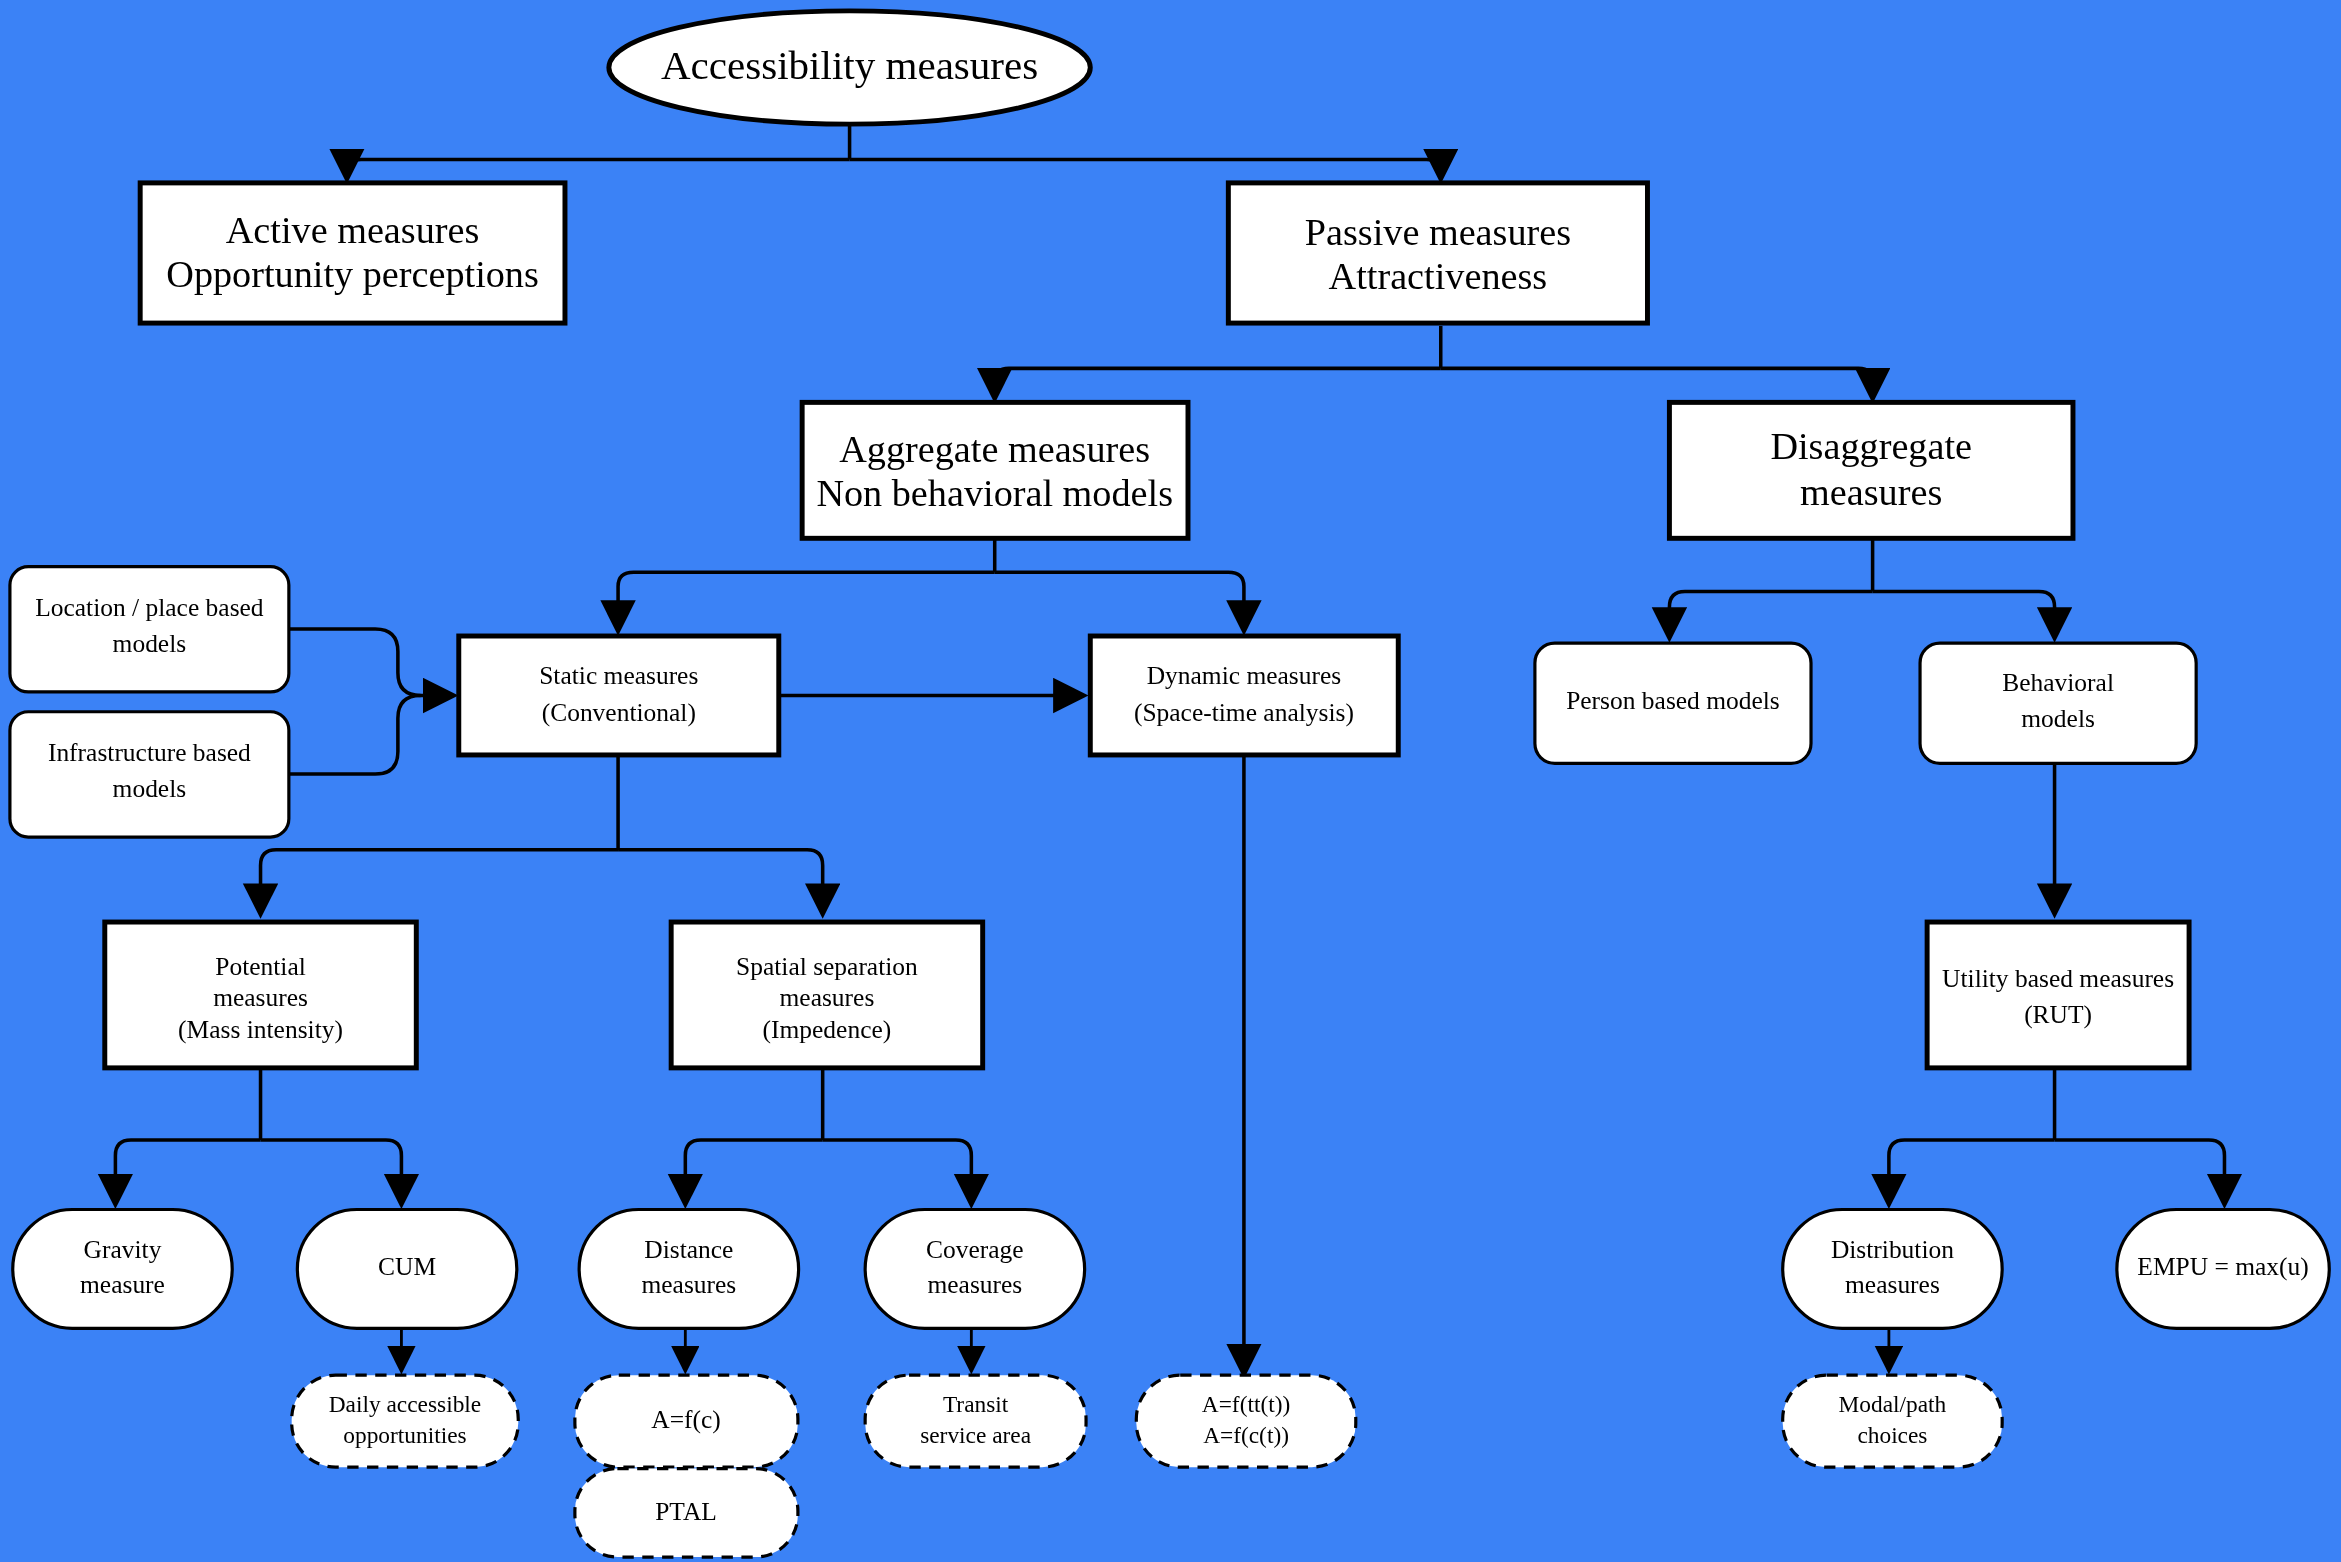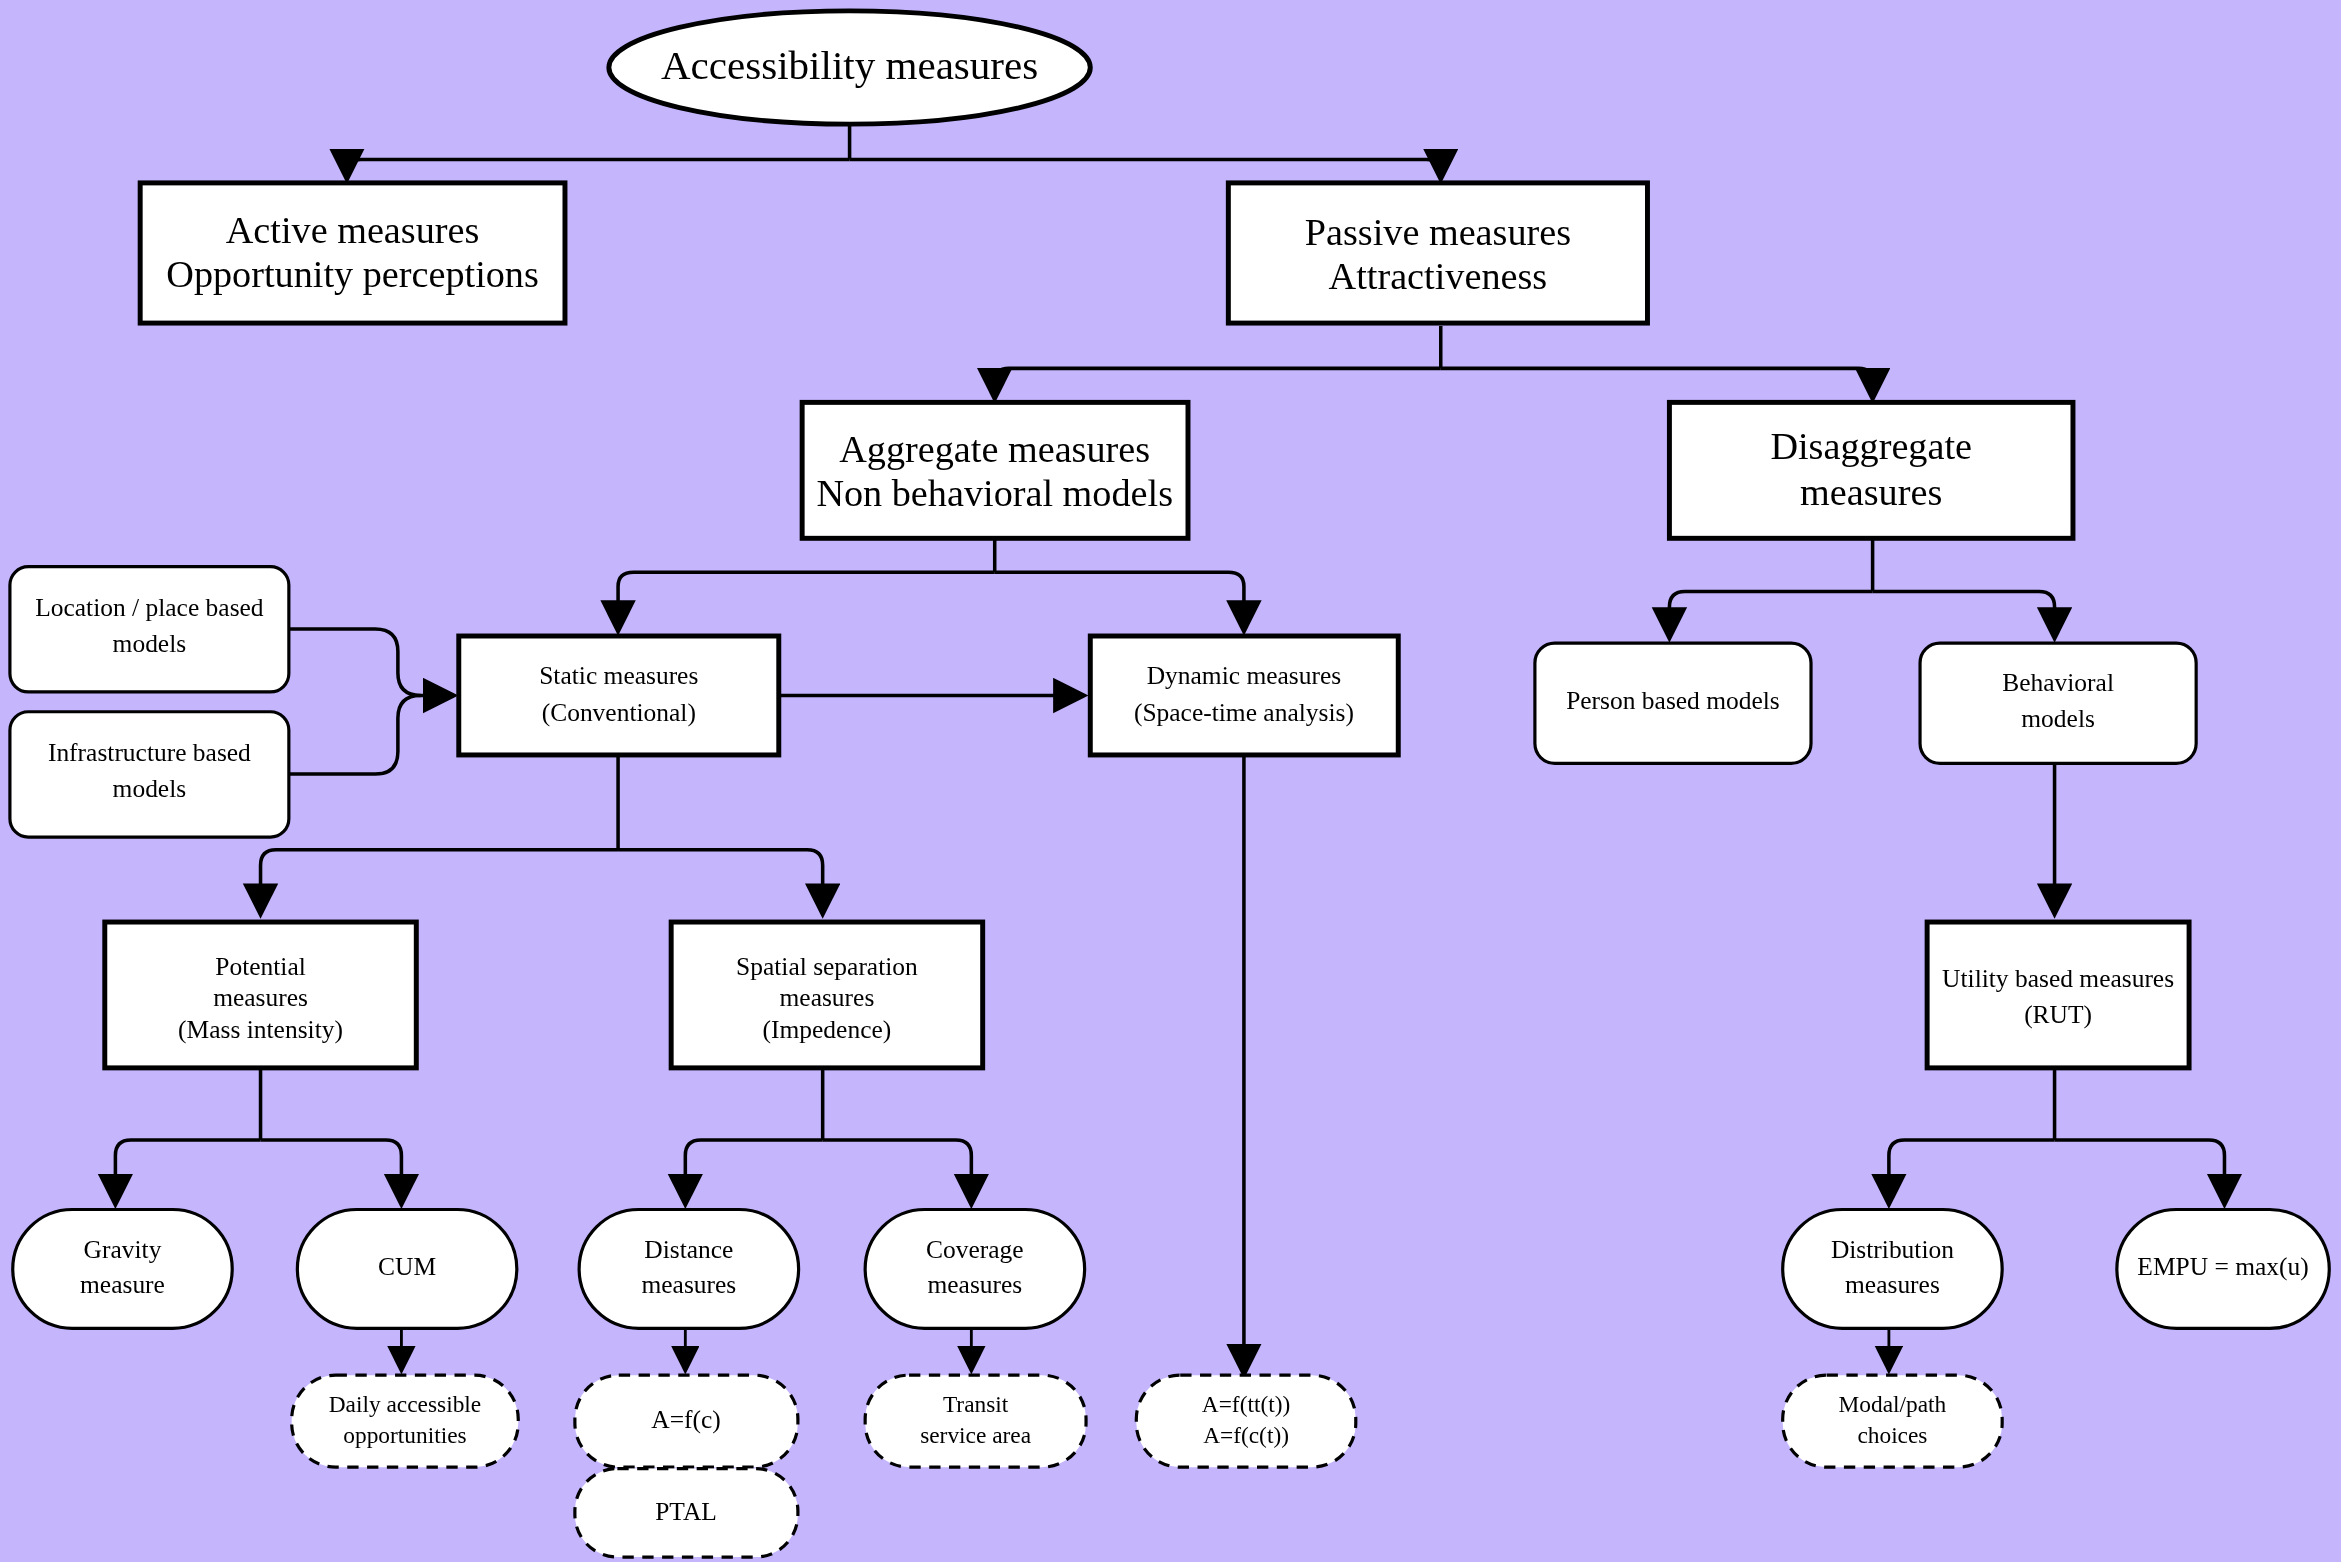--- a/index.html
+++ b/index.html
@@ -1,17 +1,17 @@
 <!DOCTYPE html>
 <html style="font-size:11.3px"><head>
 <meta charset="utf-8">
 <style>
   html,body{margin:0;padding:0;background:#ffffff;}
   body{width:2342px;height:1563px;overflow:hidden;font-family:"Liberation Serif", serif;}
-  #stage{position:relative;width:2342px;height:1563px;background:#c4b5fd;}
+  #stage{position:relative;width:2342px;height:1563px;background:#3b82f6;}
   svg#flow{position:absolute;top:0;left:0;width:2342px;height:1563px;}
   .node-rect{fill:#ffffff;stroke:#000000;}
   .thick{stroke-width:7;}
   .thin{stroke-width:4.5;}
   .dashed{stroke-width:4.5;stroke-dasharray:16 12;fill:#ffffff;stroke:#000;}
   .edge{fill:none;stroke:#000000;stroke-width:5;}
   .edge-thin{fill:none;stroke:#000000;stroke-width:4;}
   .lbl{font-family:"Liberation Serif", serif;fill:#000;text-anchor:middle;dominant-baseline:middle;}
   .s-xl{font-size:58px;}
   .s-lg{font-size:54px;}

